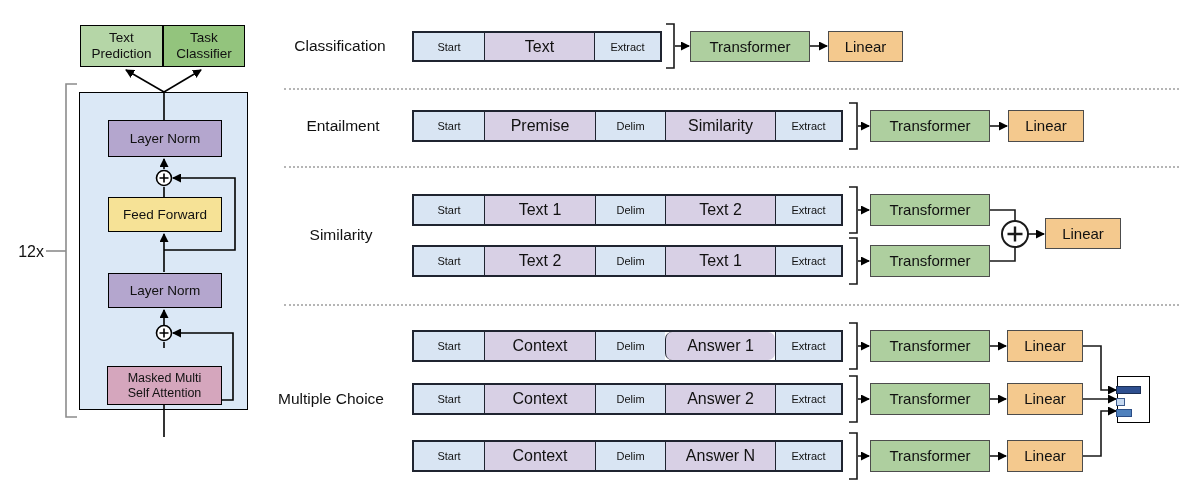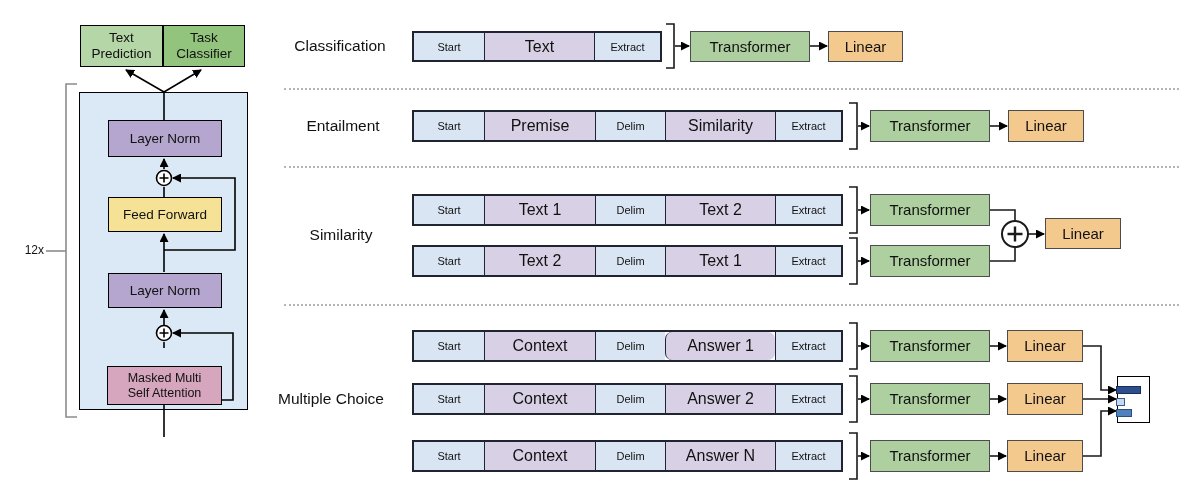--- a/index.html
+++ b/index.html
@@ -21,21 +21,21 @@
   .cell{box-sizing:border-box;display:flex;align-items:center;justify-content:center;
         font-size:11px;overflow:hidden;}
   .cell.big{font-size:16px;}
   .cell.blue{background:var(--token-blue);}
   .cell.purple{background:var(--token-purple);}
   .cell + .cell{border-left:1.5px solid var(--token-border);}
   .tasklabel{position:absolute;transform:translate(-50%,-50%);font-size:15.5px;white-space:nowrap;}
   .dotted{position:absolute;height:0;border-top:2px dotted var(--dotted-gray);}
   .bar{position:absolute;box-sizing:border-box;}
   svg.overlay{position:absolute;left:0;top:0;pointer-events:none;}
-  .mlabel{position:absolute;font-size:12px;}
+  .mlabel{position:absolute;font-size:16px;}
 </style>
 </head>
 <body>
 
 <div id="canvas">
 
   <div class="box" style="left:79px;top:92px;width:169px;height:318px;background:var(--container-blue);"></div>
 
   <svg class="overlay" width="1179" height="494">
     <defs>

